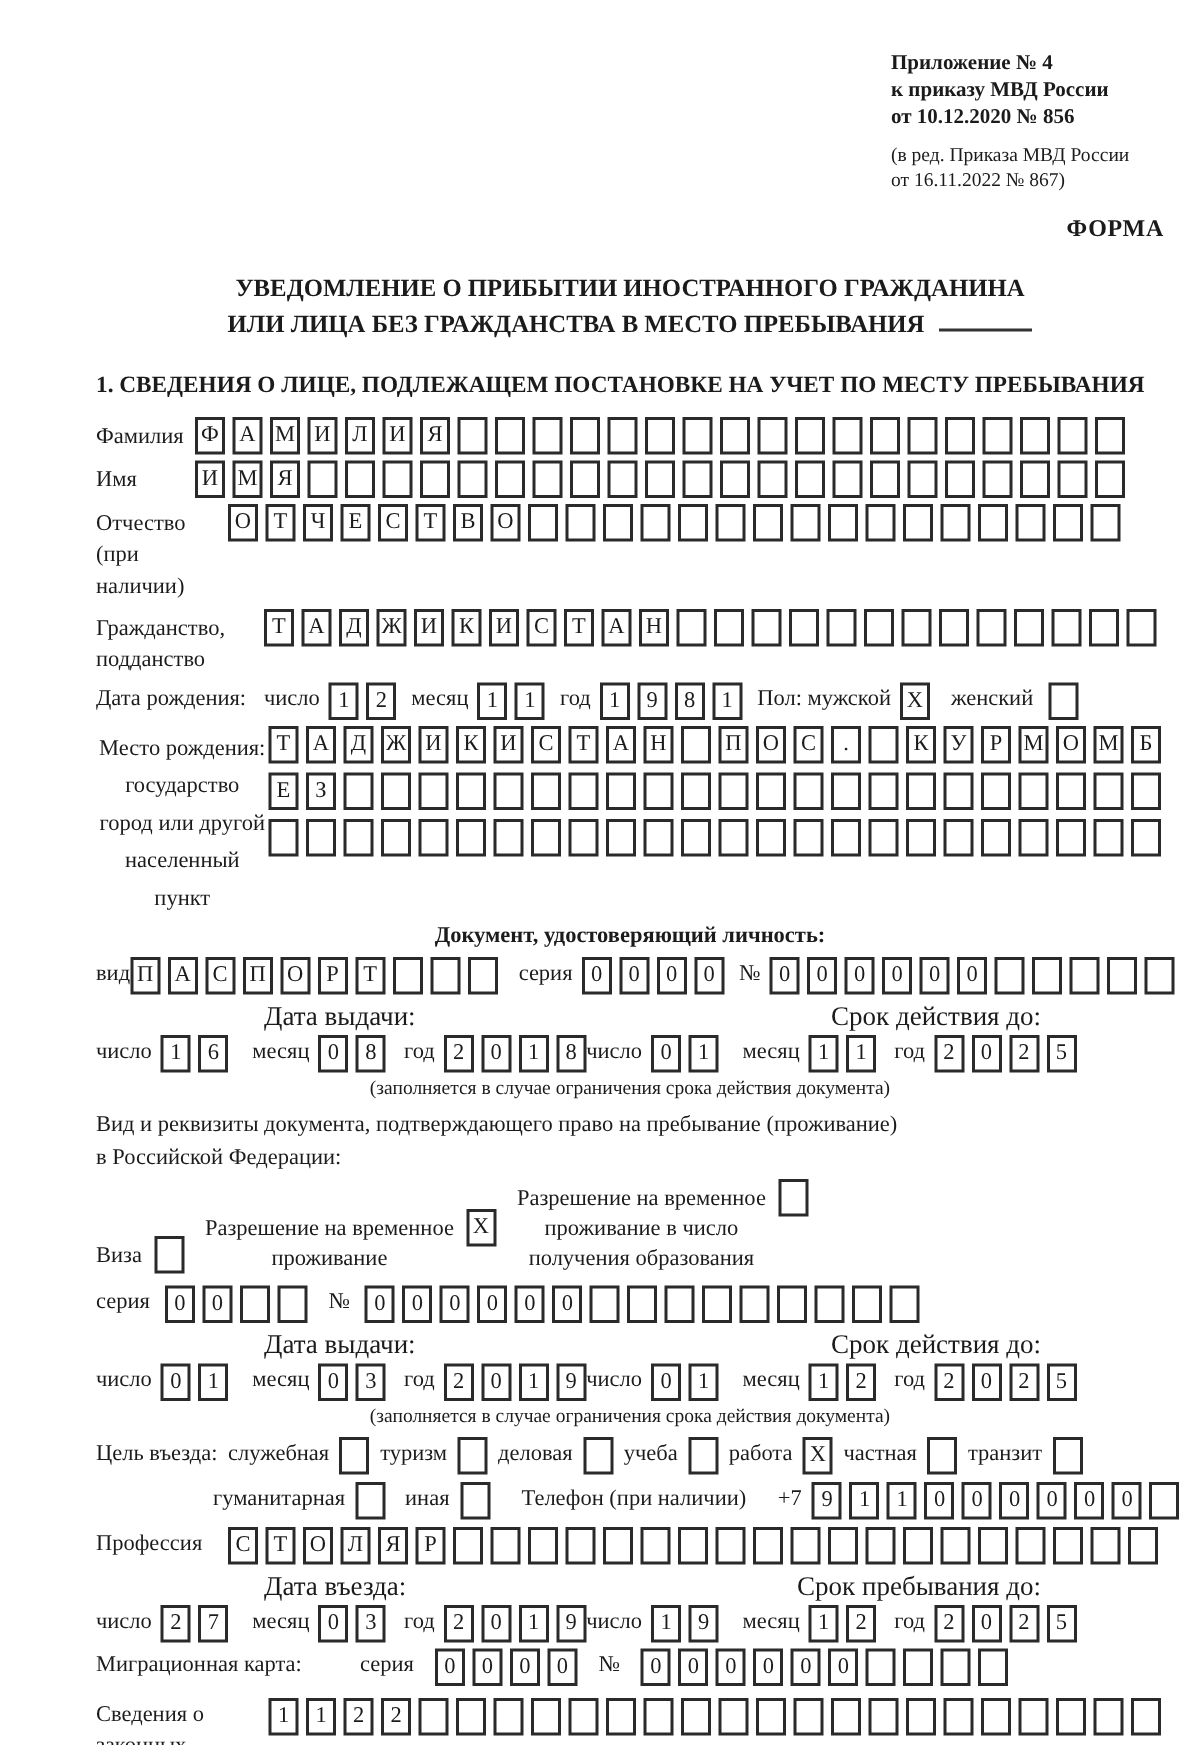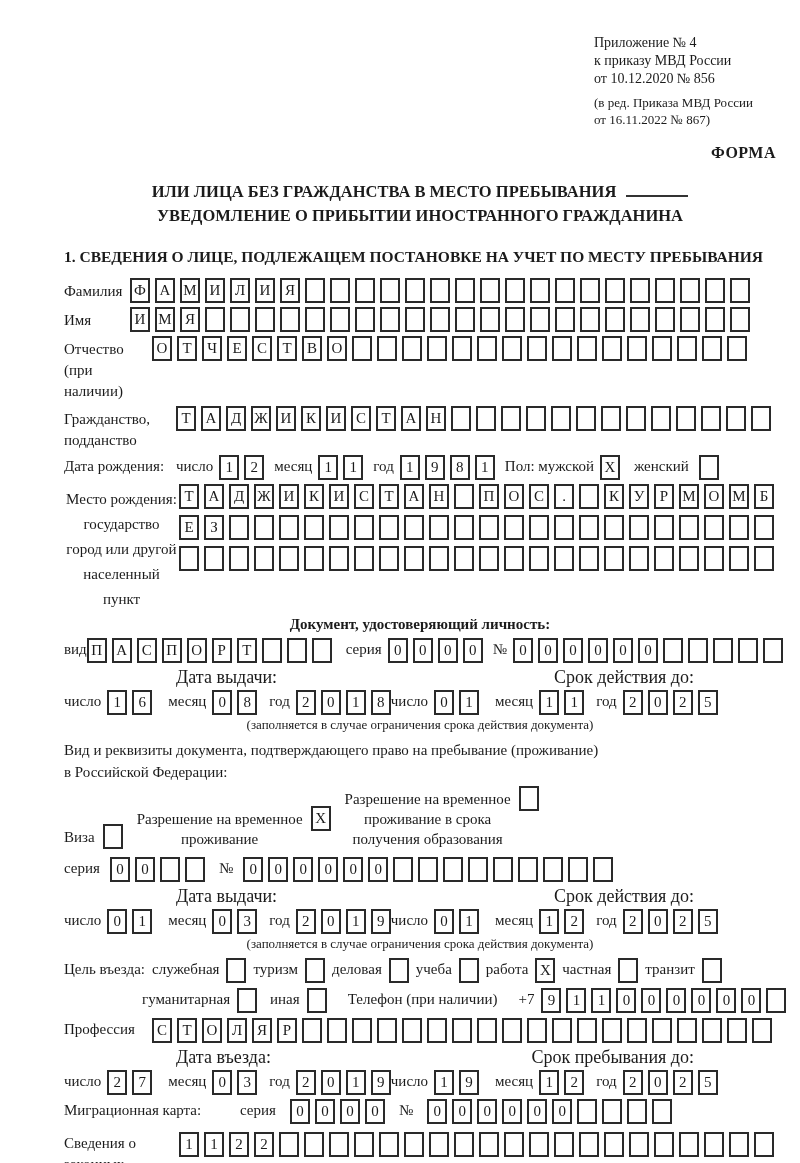--- a/index.html
+++ b/index.html
@@ -5,21 +5,21 @@
   * { margin:0; padding:0; box-sizing:border-box; }
   html,body { background:#ffffff; }
   body {
     width:800px; min-height:1163px;
     font-family:"Liberation Serif", serif;
     color:#1b1b1b;
     padding:34px 24px 16px 64px;
     position:relative;
   }
   .hdr-block { width:182px; margin-left:auto; font-size:14px; line-height:18px; }
-  .hdr-block .hl { white-space:nowrap; }
+  .hdr-block .hl { white-space:nowrap;font-weight:bold; }
   .hdr-block .amend { font-size:13px; line-height:17px; margin-top:6px; white-space:nowrap; }
   .forma { text-align:right; font-weight:bold; font-size:16px; margin-top:16px; letter-spacing:.5px; }
   .title { text-align:center; font-weight:bold; font-size:16.5px; line-height:24px; margin-top:18px; }
   .blank-line { display:inline-block; width:62px; border-bottom:2px solid #333; height:14px; margin-left:10px; }
   .sect { font-weight:bold; font-size:15.5px; margin-top:20px; margin-bottom:12px; }
   .lbl { font-size:15px; line-height:21px; }
   .field { display:flex; align-items:flex-start; margin-bottom:4px; }
   .field > .lblcol { flex:0 0 auto; padding-top:3px; }
   .boxrow { display:flex; gap:5px; flex-wrap:nowrap; }
   .boxstack { display:flex; flex-direction:column; gap:6px; }
@@ -57,24 +57,24 @@
   <div class="hl">к приказу МВД России</div>
   <div class="hl">от 10.12.2020 № 856</div>
   <div class="amend">
     <div>(в ред. Приказа МВД России</div>
     <div>от 16.11.2022 № 867)</div>
   </div>
 </div>
 <div class="forma">ФОРМА</div>
 
 <div class="title">
+  <div>УВЕДОМЛЕНИЕ О ПРИБЫТИИ ИНОСТРАННОГО ГРАЖДАНИНА</div>
   <div>
     <span>ИЛИ ЛИЦА БЕЗ ГРАЖДАНСТВА В МЕСТО ПРЕБЫВАНИЯ</span><span class="blank-line"></span>
   </div>
-  <div>УВЕДОМЛЕНИЕ О ПРИБЫТИИ ИНОСТРАННОГО ГРАЖДАНИНА</div>
 </div>
 
 <div class="sect">1. СВЕДЕНИЯ О ЛИЦЕ, ПОДЛЕЖАЩЕМ ПОСТАНОВКЕ НА УЧЕТ ПО МЕСТУ ПРЕБЫВАНИЯ</div>
 
 <div class="field">
   <div class="lblcol w66 lbl">Фамилия</div>
   <div class="boxrow">
       <span class="box">Ф</span>
       <span class="box">А</span>
       <span class="box">М</span>
@@ -410,21 +410,21 @@
   <div class="cbitem">
     <span class="cap centered">
       <span>Разрешение на временное</span><br>
       <span>проживание</span>
     </span>
     <span class="box">X</span>
   </div>
   <div class="cbitem">
     <span class="cap centered">
       <span>Разрешение на временное</span><br>
-      <span>проживание в срока</span><br>
+      <span>проживание в число</span><br>
       <span>получения образования</span>
     </span>
     <span class="box"></span>
   </div>
 </div>
 
 <div class="field">
   <span class="inlbl">серия</span>
   <span class="boxrow gap10">
       <span class="box">0</span>

